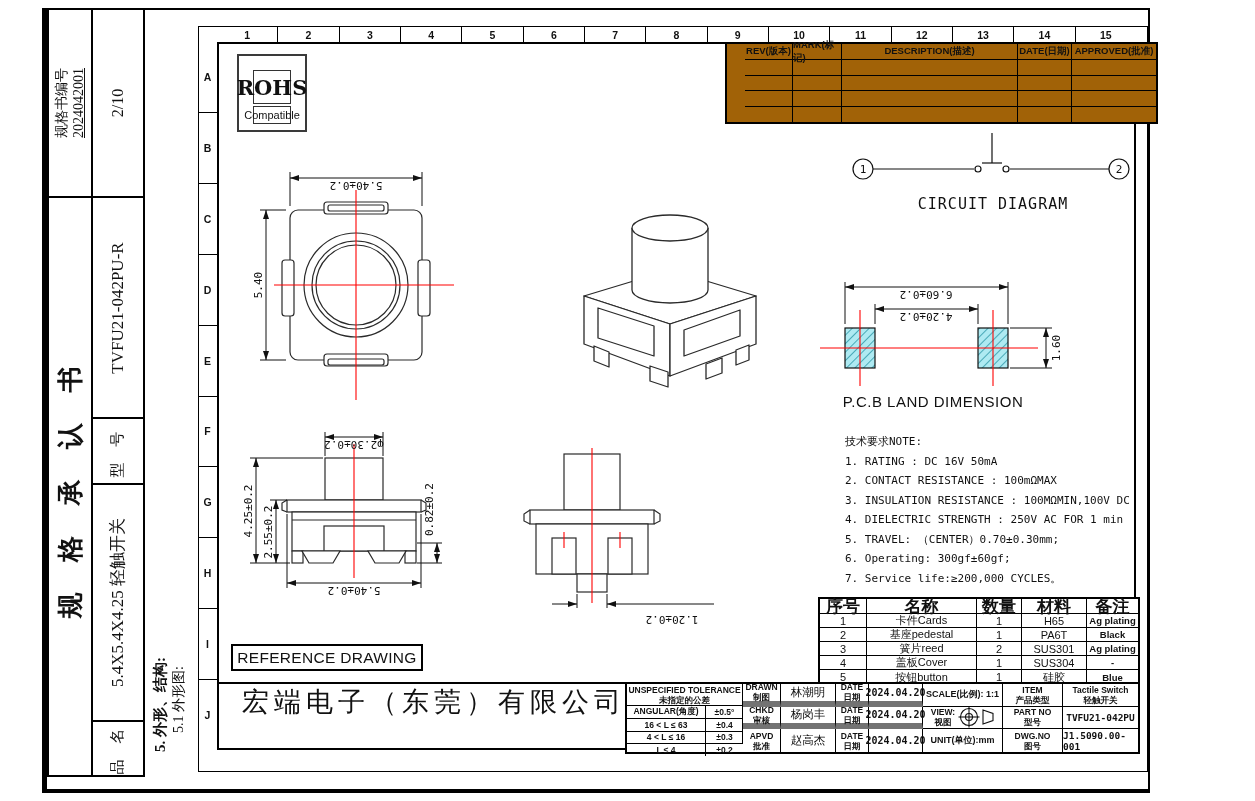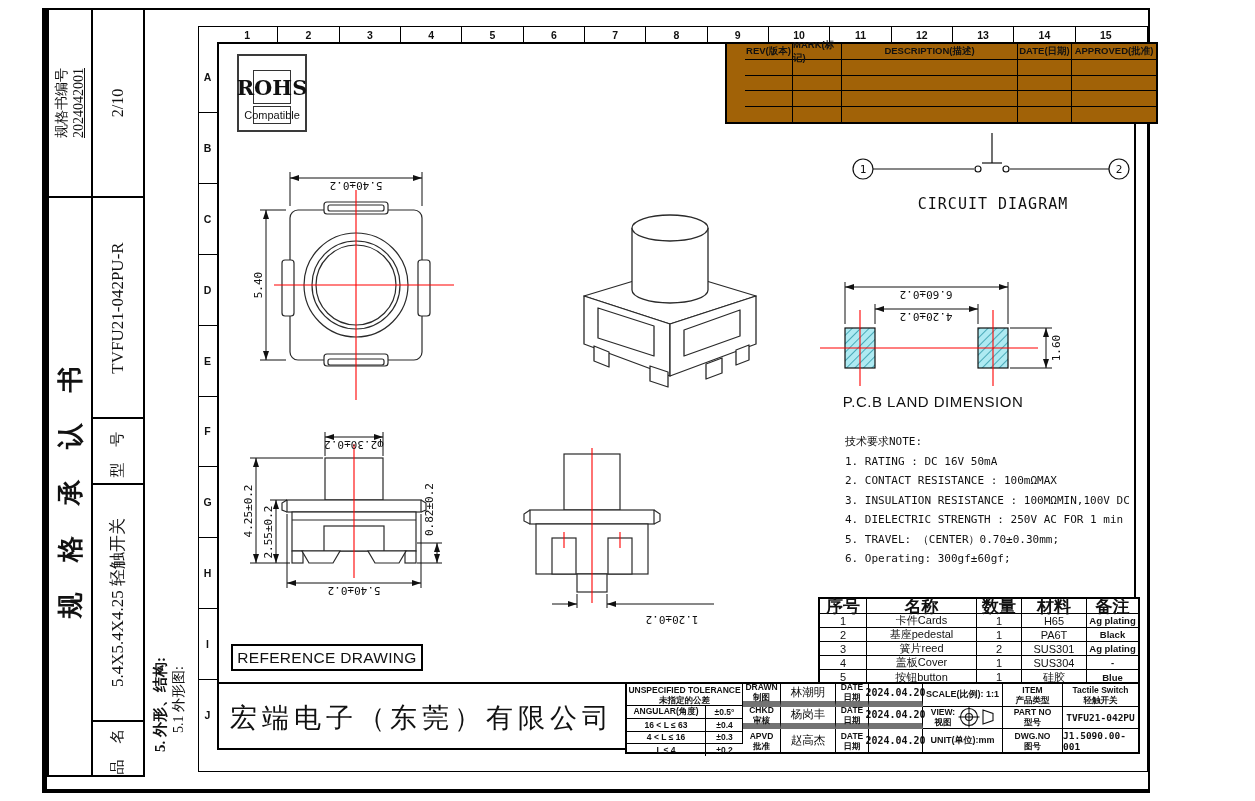--- a/index.html
+++ b/index.html
@@ -75,22 +75,22 @@
   .signgrid>div:nth-last-child(-n+4){border-bottom:none;}
   .name{font-size:11.5px;}
   .dateval{font-size:10px;font-weight:bold;font-family:"DejaVu Sans Mono",monospace;}
   .midcol>div, .labcol>div, .valcol>div{height:22.66px;border-bottom:1px solid #000;
       border-right:1px solid #000;display:flex;align-items:center;justify-content:center;box-sizing:border-box;}
   .midcol>div:last-child,.labcol>div:last-child,.valcol>div:last-child{border-bottom:none;}
   .valcol>div{border-right:none;}
   .mono95{font-family:"DejaVu Sans Mono",monospace;font-size:9.5px;font-weight:bold;}
   
   .company{position:absolute;left:219px;top:682px;width:406px;height:68px;border-top:2px solid #000;
-           display:flex;align-items:center;justify-content:center;
-           font-family:"DejaVu Serif","Liberation Serif",serif;font-size:27px;letter-spacing:5px;}
+           display:flex;justify-content:center;
+           font-family:"DejaVu Serif","Liberation Serif",serif;font-size:27px;letter-spacing:5px;padding-left:12px;}
   .refbox{position:absolute;left:231px;top:644px;width:192px;height:27px;border:2px solid #000;
           display:flex;align-items:center;justify-content:center;font-size:15.5px;letter-spacing:0.3px;
           box-sizing:border-box;}
   
   .vnote{position:absolute;left:146px;top:612px;width:46px;height:185px;display:flex;
          align-items:center;justify-content:center;}
   .vnote .rot div{font-family:"Liberation Serif","DejaVu Serif",serif;}
   .vnote .l1{font-weight:bold;font-size:15px;}
   .vnote .l2{font-size:14px;padding-left:10px;}
   
@@ -437,20 +437,21 @@
   </div>
 
   <div class="notes">
     <div>技术要求NOTE:</div>
     <div>1. RATING : DC 16V  50mA</div>
     <div>2. CONTACT RESISTANCE : 100mΩMAX</div>
     <div>3. INSULATION RESISTANCE : 100MΩMIN,100V DC</div>
     <div>4. DIELECTRIC STRENGTH : 250V AC FOR 1 min</div>
     <div>5. TRAVEL: （CENTER）0.70±0.30mm;</div>
     <div>6. Operating: 300gf±60gf;</div>
+    <div>7. Service life:≥200,000 CYCLES。</div>
   </div>
 
   <div class="bomtbl">
     <div class="hd">序号</div>
     <div class="hd">名称</div>
     <div class="hd">数量</div>
     <div class="hd">材料</div>
     <div class="hd">备注</div>
     <div>1</div>
     <div>卡件Cards</div>

